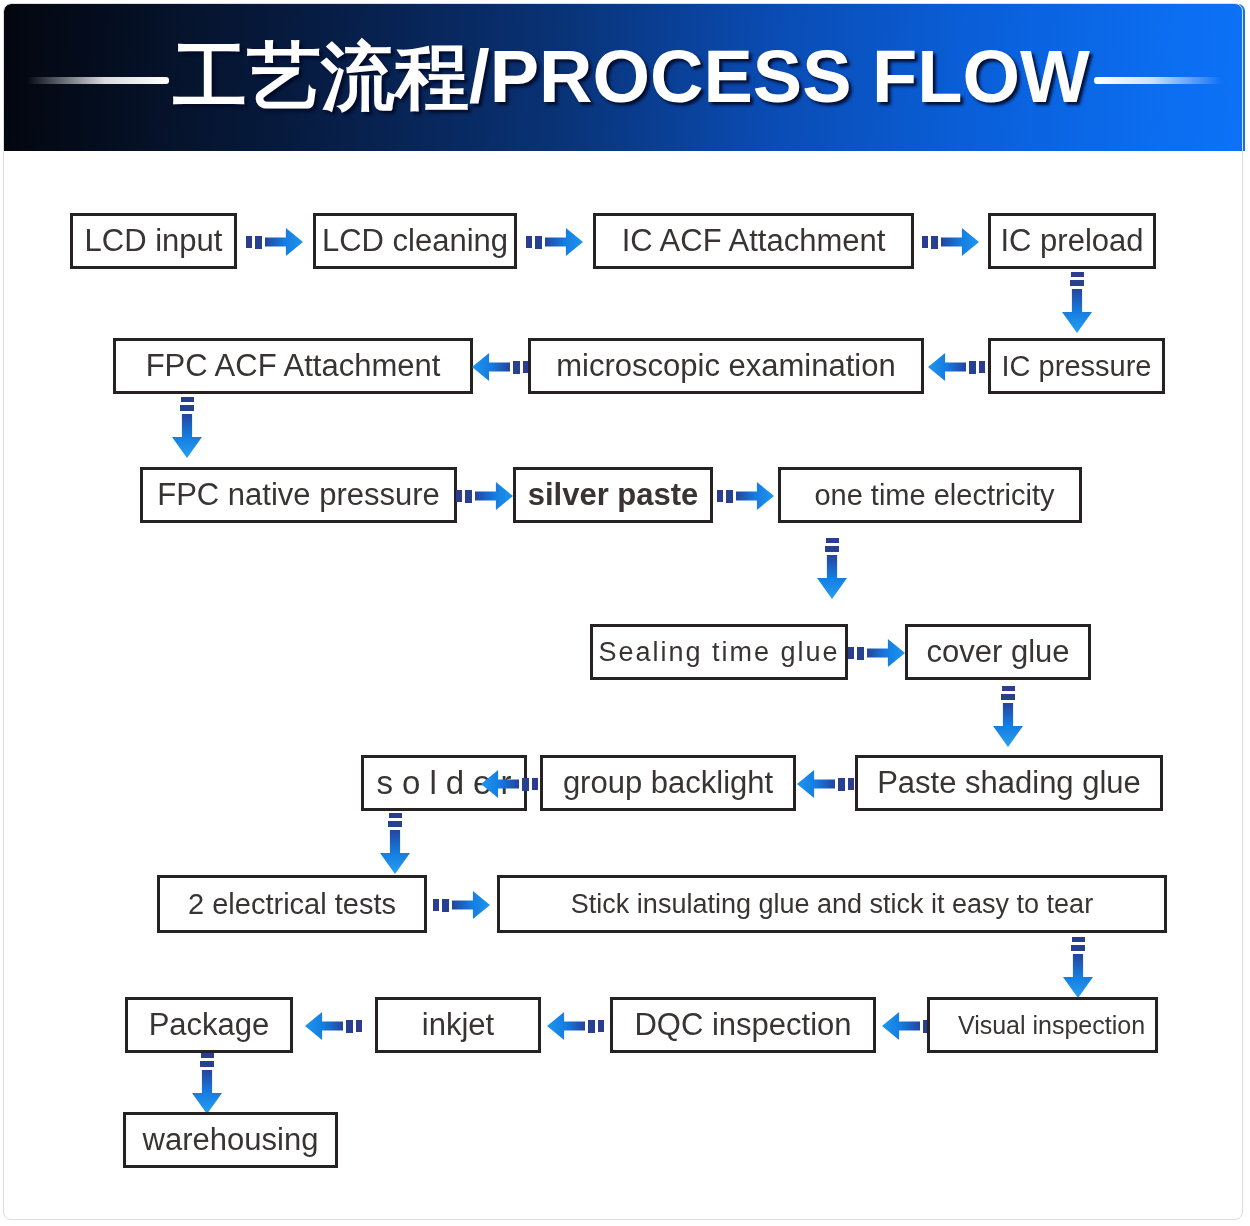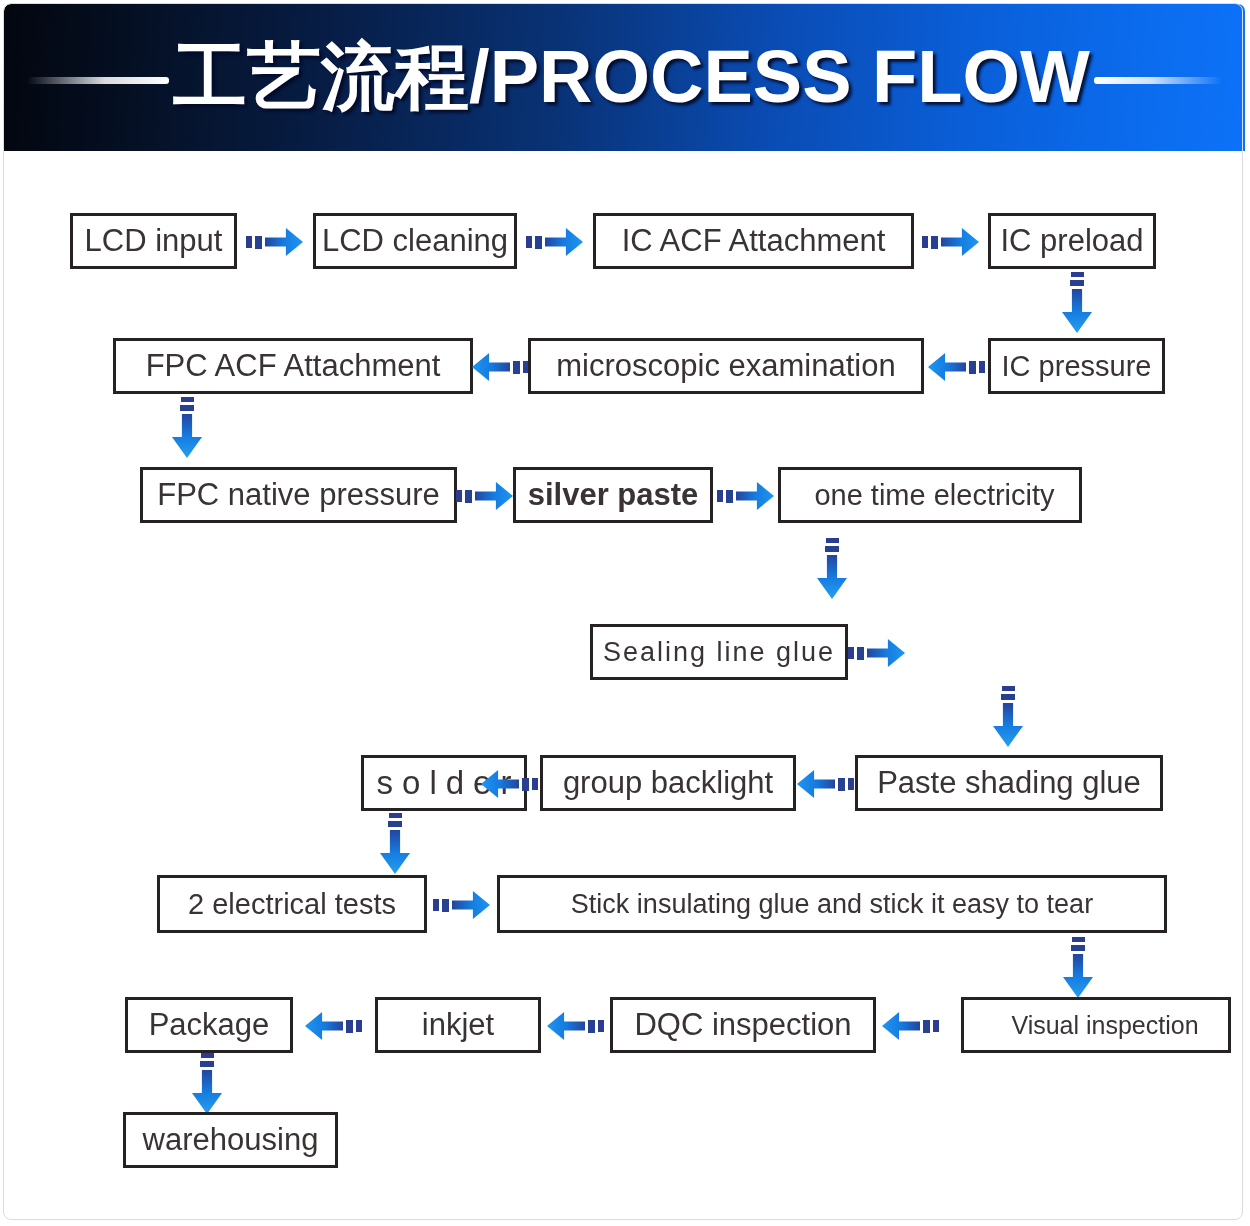--- a/index.html
+++ b/index.html
@@ -131,26 +131,27 @@
       <i class="shaft"></i>
     </div>
   <div class="node fs29" style="left:778px;top:467px;width:304px;padding-left:9px;">one time electricity</div>
 
   <div class="ar v" style="left:817px;top:538px;">
       <i class="d1"></i>
       <i class="d2"></i>
       <i class="shaft"></i>
     </div>
 
-  <div class="node seal" style="left:590px;top:624px;width:258px;">Sealing line glue</div>
+  <div class="node seal" style="left:590px;top:624px;width:258px;">Sealing time glue</div>
   <div class="ar r" style="left:848px;top:639px;">
       <i class="d1 mr"></i>
       <i class="d2 mr"></i>
       <i class="shaft"></i>
     </div>
+  <div class="node" style="left:905px;top:624px;width:186px;">cover glue</div>
 
   <div class="ar v" style="left:993px;top:686px;">
       <i class="d1"></i>
       <i class="d2"></i>
       <i class="shaft"></i>
     </div>
 
   <div class="node sold" style="left:313px;top:755px;width:166px;">solder</div>
   <div class="ar l" style="left:481px;top:770px;">
       <i class="shaft"></i>
@@ -196,21 +197,21 @@
       <i class="shaft"></i>
       <i class="d2 ml"></i>
       <i class="d1 ml"></i>
     </div>
   <div class="node" style="left:610px;top:997px;width:266px;">DQC inspection</div>
   <div class="ar l" style="left:882px;top:1012px;">
       <i class="shaft"></i>
       <i class="d2 ml"></i>
       <i class="d1 ml"></i>
     </div>
-  <div class="node fs25" style="left:961px;top:997px;width:270px;padding-left:18px;">Visual inspection</div>
+  <div class="node fs25" style="left:927px;top:997px;width:231px;padding-left:18px;">Visual inspection</div>
 
   <div class="ar v" style="left:192px;top:1053px;">
       <i class="d1"></i>
       <i class="d2"></i>
       <i class="shaft"></i>
     </div>
 
   <div class="node" style="left:123px;top:1112px;width:215px;">warehousing</div>
 
   <div class="frame"></div>

